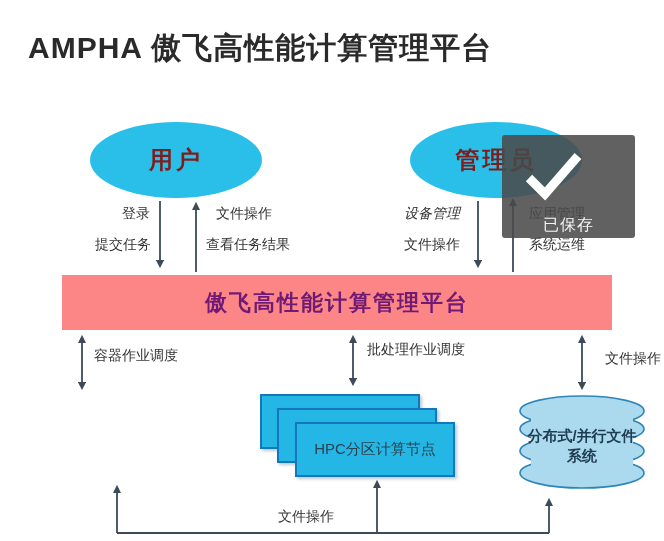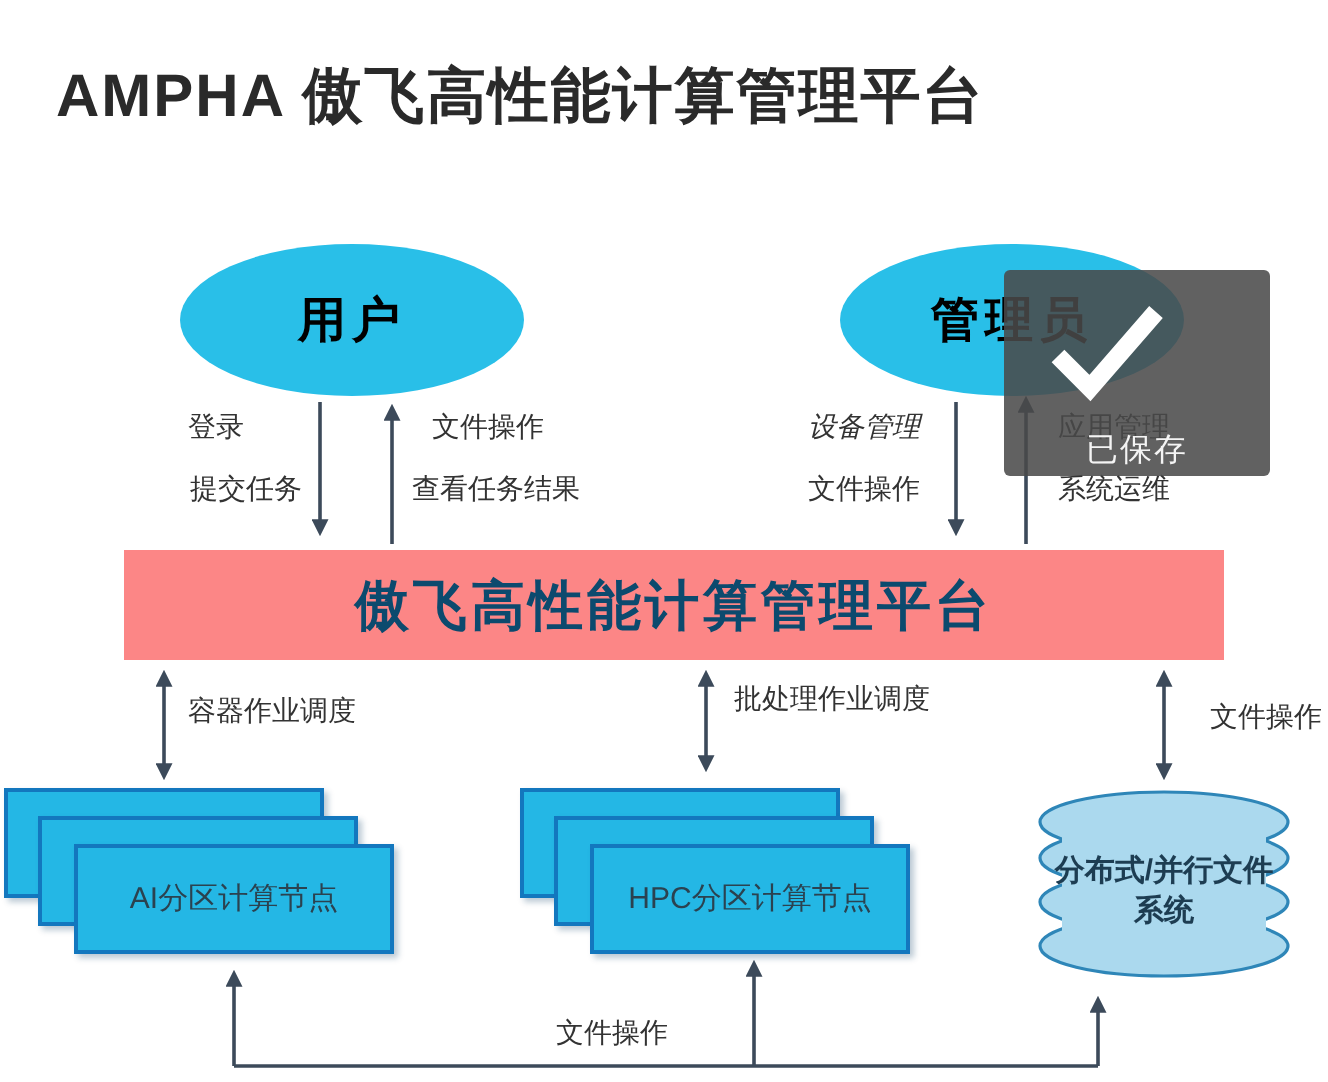--- a/index.html
+++ b/index.html
@@ -11,44 +11,44 @@
 
   
   .arrows{position:absolute;left:0;top:0;z-index:1;}
   .arrows > path{stroke:var(--arrow,#3C4A5A);stroke-width:1.8;fill:none;}
   .arrows marker path{fill:var(--arrow,#3C4A5A);stroke:none;}
 
   
   .ellipse{position:absolute;width:172px;height:76px;border-radius:50%;
            background:var(--actor-fill,#29BFE8);display:flex;align-items:center;
            justify-content:center;z-index:2;}
-  .ellipse span{font-size:24px;font-weight:bold;color:#000000;letter-spacing:3px;}
+  .ellipse span{font-size:24px;font-weight:bold;color:#7f1d1d;letter-spacing:3px;}
   .ellipse.user{left:90px;top:122px;}
-  .ellipse.admin{left:420px;top:122px;}
+  .ellipse.admin{left:410px;top:122px;}
 
   
   .lbl{position:absolute;font-size:14px;color:#333;z-index:3;white-space:nowrap;}
-  .lbl-login{left:94px;top:205px;width:56px;text-align:left;}
+  .lbl-login{left:94px;top:205px;width:56px;text-align:right;}
   .lbl-submit{left:92px;top:236px;width:62px;text-align:center;}
   .lbl-fileop-up{left:213px;top:205px;width:62px;text-align:center;}
   .lbl-results{left:203px;top:236px;width:90px;text-align:center;}
   .lbl-device{left:404px;top:205px;font-style:italic;}
   .lbl-usermgmt{left:404px;top:236px;}
   .lbl-appmgmt{left:529px;top:205px;}
   .lbl-ops{left:529px;top:236px;}
   .lbl-container{left:94px;top:347px;}
   .lbl-batch{left:367px;top:341px;}
   .lbl-fileop-right{left:605px;top:350px;}
   .lbl-fileop-bottom{left:278px;top:508px;}
 
   
   .platform{position:absolute;left:62px;top:275px;width:550px;height:55px;
             background:var(--platform-fill,#FC8686);display:flex;align-items:center;
             justify-content:center;z-index:2;}
-  .platform span{font-size:27px;font-weight:bold;color:#0c4a6e;letter-spacing:2px;white-space:nowrap;}
+  .platform span{font-size:22px;font-weight:bold;color:#701a75;letter-spacing:2px;white-space:nowrap;}
 
   
   .stack{position:absolute;width:198px;height:86px;z-index:2;}
   .stack.ai{left:2px;top:394px;}
   .stack.hpc{left:260px;top:394px;}
   .card{position:absolute;width:156px;height:51px;background:var(--node-fill,#24B7E5);
         border:2px solid var(--node-border,#1377BE);box-shadow:2px 2px 3px rgba(10,60,100,.28);}
   .card.c0{left:0;top:0;}
   .card.c1{left:17px;top:14px;}
   .card.c2{left:35px;top:28px;display:flex;align-items:center;justify-content:center;}
@@ -111,27 +111,20 @@
   <div class="lbl lbl-ops">系统运维</div>
 
   <div class="platform">
     <span>傲飞高性能计算管理平台</span>
   </div>
 
   <div class="lbl lbl-container">容器作业调度</div>
   <div class="lbl lbl-batch">批处理作业调度</div>
   <div class="lbl lbl-fileop-right">文件操作</div>
 
-  <div class="stack ai">
-    <div class="card c0"></div>
-    <div class="card c1"></div>
-    <div class="card c2">
-      <span>AI分区计算节点</span>
-    </div>
-  </div>
 
   <div class="stack hpc">
     <div class="card c0"></div>
     <div class="card c1"></div>
     <div class="card c2">
       <span>HPC分区计算节点</span>
     </div>
   </div>
 
   <svg class="storage-svg" width="130" height="100" viewBox="0 0 130 100">

